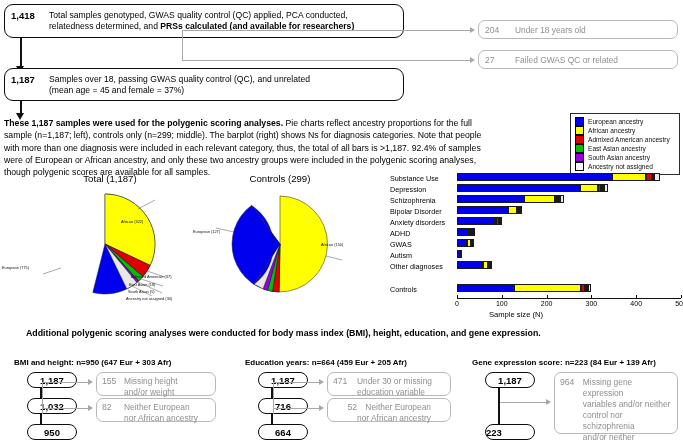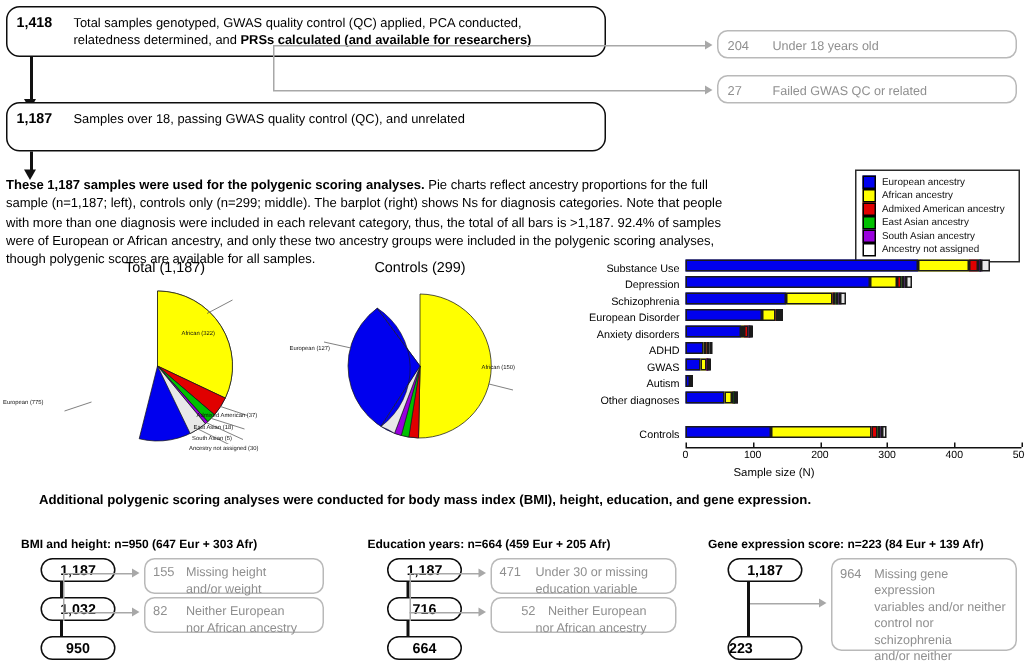--- a/index.html
+++ b/index.html
@@ -38,21 +38,21 @@
           padding:3px 4px 3px 4px;box-sizing:border-box;}
   .legend .li{display:flex;align-items:center;height:8.4px;margin-bottom:0.6px;}
   .legend .sw{width:7px;height:7px;border:1px solid #000;margin-right:4px;flex:0 0 auto;}
   .legend .lb{font-size:6.6px;color:#111;white-space:nowrap;}
 
   
   .pietitle{position:absolute;font-size:9.6px;text-align:center;}
   .pielabel{position:absolute;font-size:3.9px;color:#111;white-space:nowrap;}
 
   
-  .bcat{position:absolute;font-size:7.2px;text-align:right;white-space:nowrap;}
+  .bcat{position:absolute;font-size:7.2px;white-space:nowrap;}
   .bseg{position:absolute;height:8px;box-sizing:border-box;border:0.5px solid #1a1a1a;}
   .axis{position:absolute;background:#111;}
   .tick{position:absolute;background:#111;width:1px;height:3.5px;}
   .ticklab{position:absolute;font-size:7px;text-align:center;}
   .axlab{position:absolute;font-size:7.6px;text-align:left;}
 
   .sechead{position:absolute;font-weight:bold;font-size:8.8px;}
   .subhead{position:absolute;font-weight:bold;font-size:8px;}
 </style>
 </head>
@@ -88,20 +88,21 @@
     <div class="num" style="width:30px;">27</div>
     <div class="txt">Failed GWAS QC or related</div>
   </div>
 </div>
 
 <div class="fbox" style="left:4px;top:68px;width:400px;height:33px;">
   <div class="row pad" style="padding-top:5px;">
     <div class="num" style="width:38px;">1,187</div>
     <div class="txt">
       <span>Samples over 18, passing GWAS quality control (QC), and unrelated</span><br>
+      <span>(mean age = 45 and female = 37%)</span>
     </div>
   </div>
 </div>
 
 <div class="vline" style="left:20px;top:101px;height:14px;"></div>
 <div class="vhead" style="left:16px;top:113px;"></div>
 
 <div class="para" style="left:4px;top:117px;">
   <b>These 1,187 samples were used for the polygenic scoring analyses.</b><span> Pie charts reflect ancestry proportions for the full sample (n=1,187; left), controls only (n=299; middle).  The barplot (right) shows Ns for diagnosis categories. Note that people with more than one diagnosis were included in each relevant category, thus, the total of all bars is &gt;1,187.  92.4% of samples were of European or African ancestry, and only these two ancestry groups were included in the polygenic scoring analyses, though polygenic scores are available for all samples.</span>
 </div>
@@ -181,21 +182,21 @@
   </g>
 </svg>
 <div class="pielabel" style="left:321px;top:242px;">African (150)</div>
 <div class="pielabel" style="left:193px;top:229px;">European (127)</div>
 
 <div>
 
   <div class="bcat" style="left:390px;top:174px;width:63px;">Substance Use</div>
   <div class="bcat" style="left:390px;top:185px;width:63px;">Depression</div>
   <div class="bcat" style="left:390px;top:196px;width:63px;">Schizophrenia</div>
-  <div class="bcat" style="left:390px;top:207px;width:63px;">European Disorder</div>
+  <div class="bcat" style="left:390px;top:207px;width:63px;">Bipolar Disorder</div>
   <div class="bcat" style="left:390px;top:218px;width:63px;">Anxiety disorders</div>
   <div class="bcat" style="left:390px;top:229px;width:63px;">ADHD</div>
   <div class="bcat" style="left:390px;top:240px;width:63px;">GWAS</div>
   <div class="bcat" style="left:390px;top:251px;width:63px;">Autism</div>
   <div class="bcat" style="left:390px;top:262px;width:63px;">Other diagnoses</div>
   <div class="bcat" style="left:390px;top:285px;width:63px;">Controls</div>
 
   <div>
     <div class="bseg" style="left:457px;top:173px;width:154.6px;background:#0000ee;"></div>
     <div class="bseg" style="left:611.6px;top:173px;width:34.0px;background:#ffff00;"></div>

